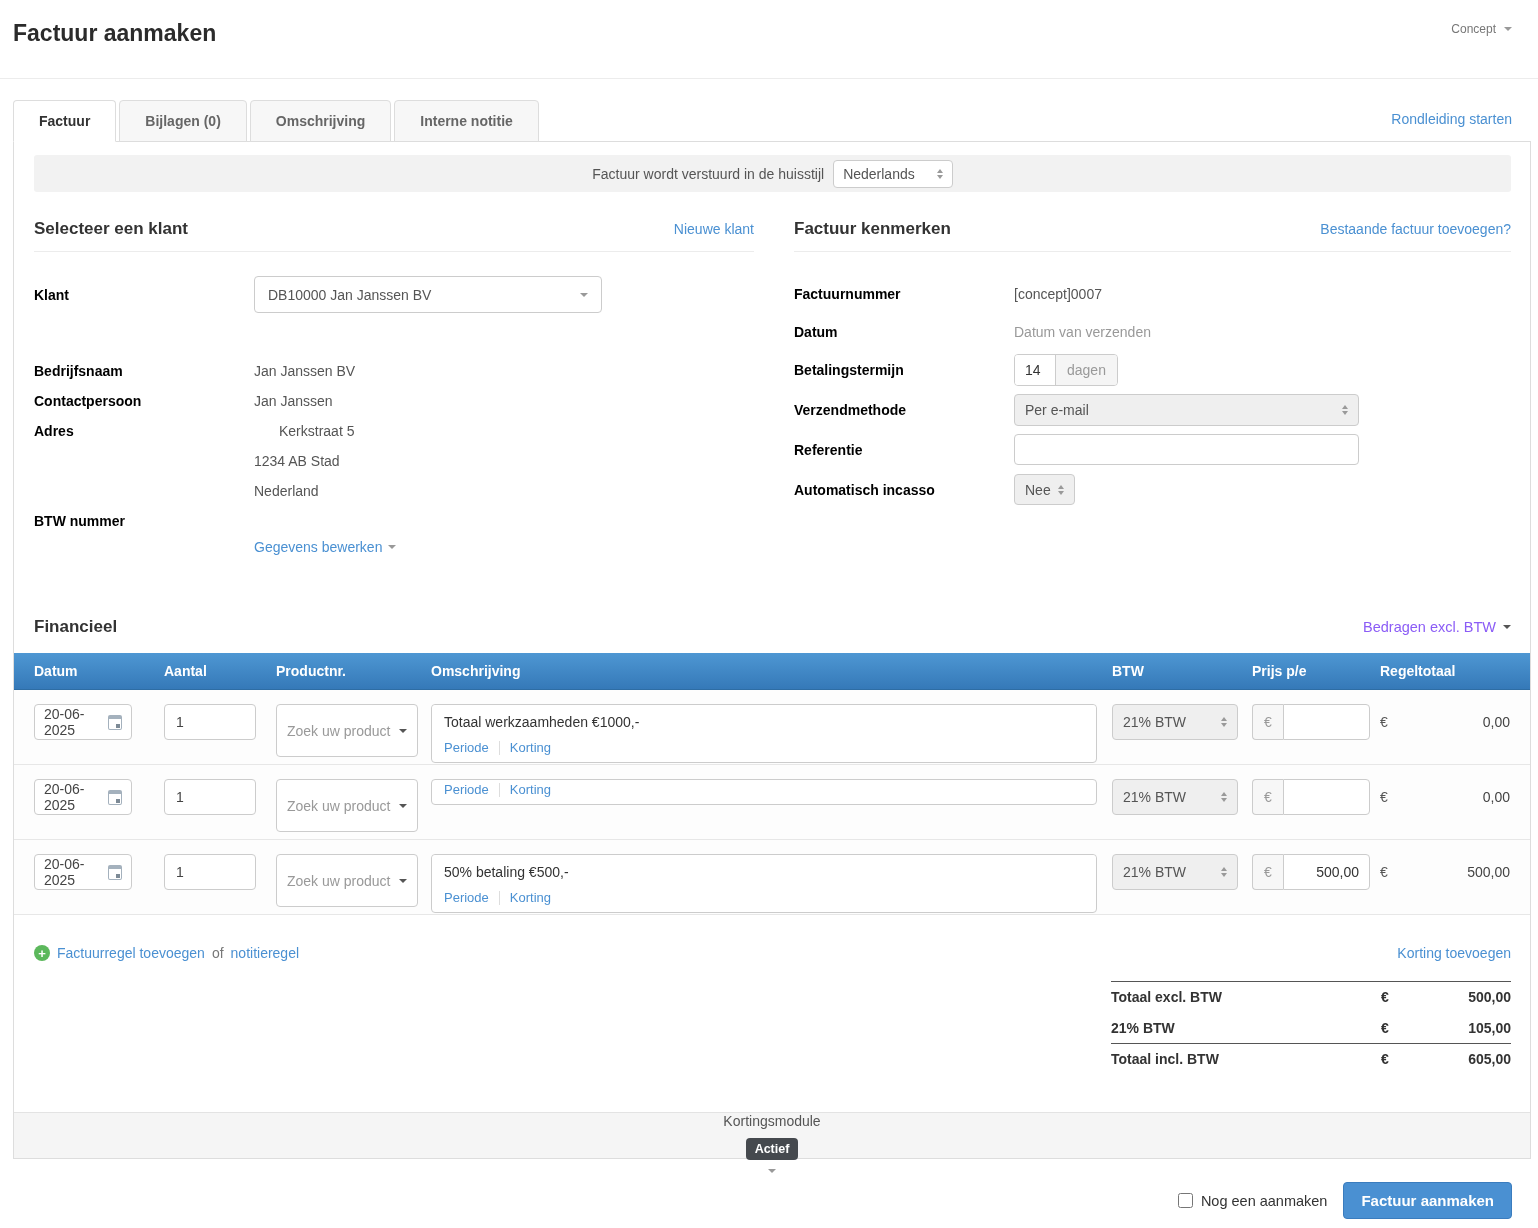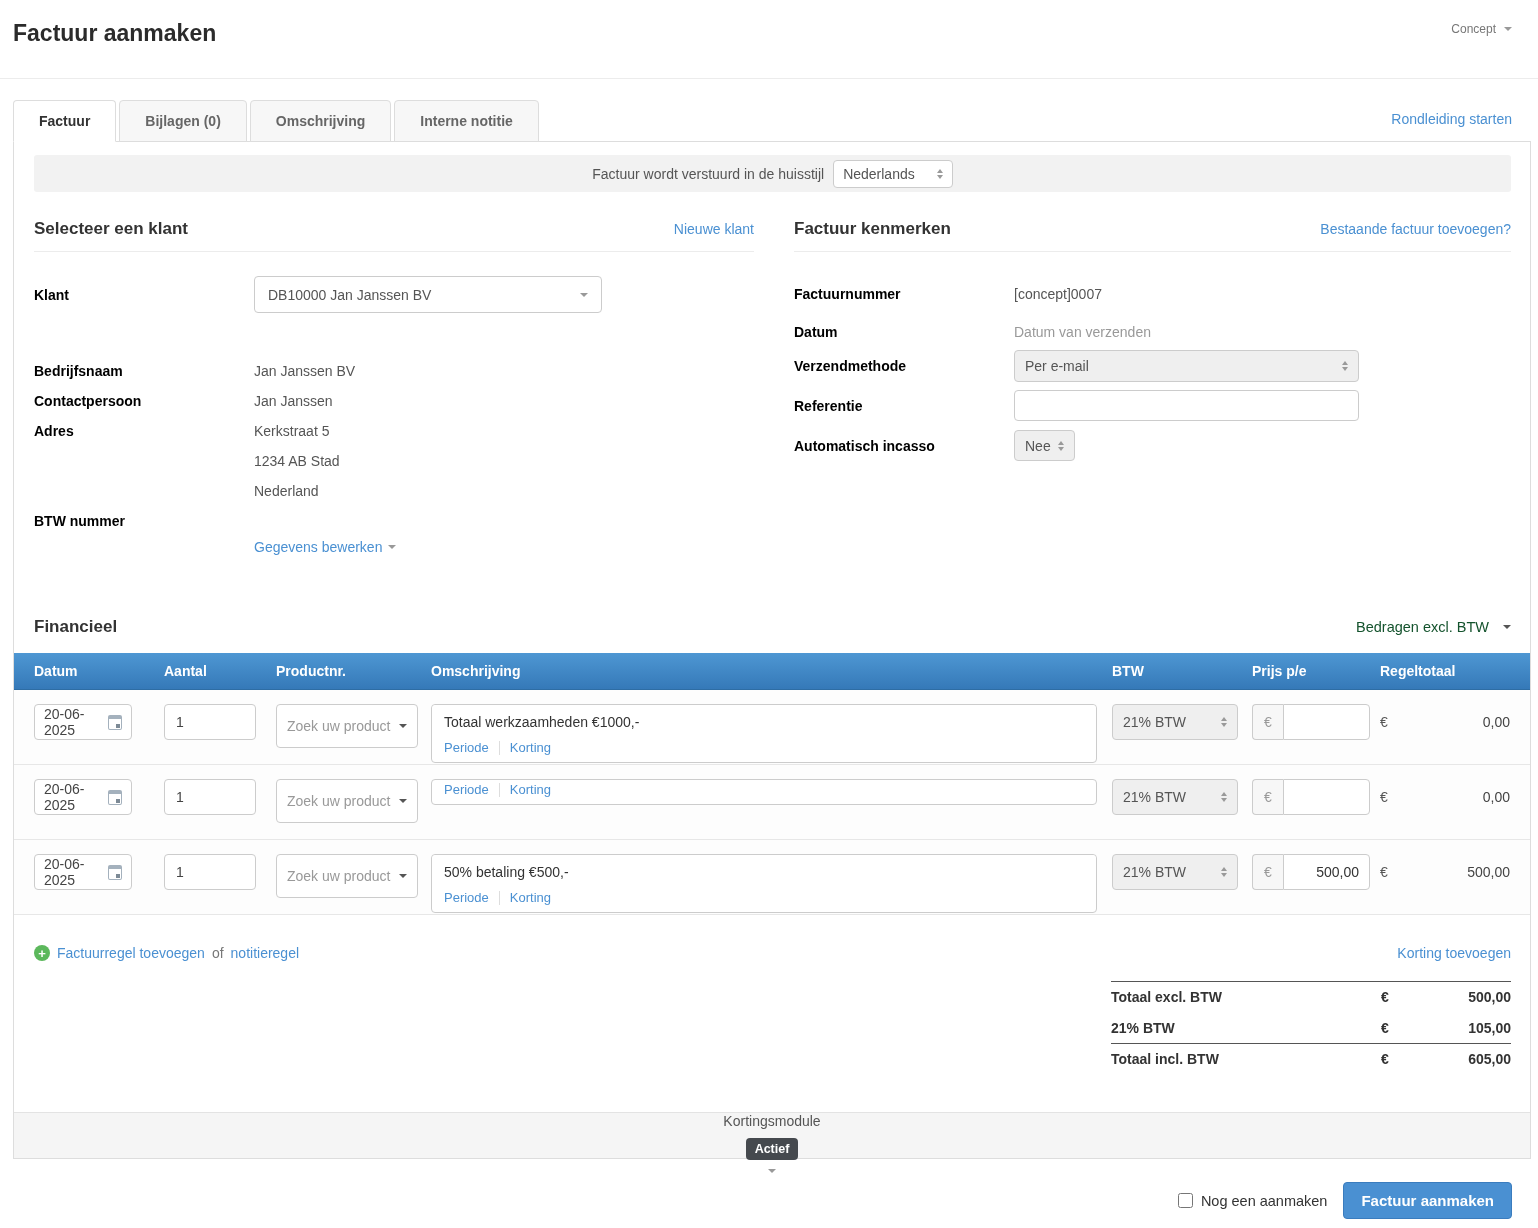--- a/index.html
+++ b/index.html
@@ -63,33 +63,33 @@
 
   .sel-gray { background:#efefef; border:1px solid #ccc; border-radius:4px; color:#555;
               display:flex; align-items:center; justify-content:space-between; padding:0 10px; cursor:pointer; }
   .sel-verzend { width:345px; height:32px; }
   .sel-incasso { height:31px; gap:7px; justify-content:flex-start; }
   .ref-input { width:345px; height:31px; border:1px solid #ccc; border-radius:4px; padding:0 10px; font:inherit; color:#333; }
 
   
   .fin-head { display:flex; justify-content:space-between; align-items:baseline; padding:0 19px 0 20px; margin-top:62px; }
   .fin-head h2 { font-size:17px; font-weight:bold; margin:0; }
-  .amounts-dd { display:flex; align-items:center; gap:14px; color:#14532d; font-size:14.5px; cursor:pointer; }
+  .amounts-dd { display:flex; align-items:center; gap:7px; color:#8b5cf6; font-size:14.5px; cursor:pointer; }
 
   .grid7 { display:grid; grid-template-columns:130px 112px 155px 681px 140px 128px 1fr; }
   .thead { height:37px; align-items:center; color:#fff; font-weight:bold; padding:0 20px; margin-top:16px;
            background:linear-gradient(#4e97d3,#3579b8); border-bottom:1px solid #2e6da4; }
   .trow { padding:14px 20px 0 20px; height:75px; border-bottom:1px solid #e7e7e7; background:#fdfdfd; align-items:start; }
 
   .date-box { width:98px; height:36px; border:1px solid #ccc; border-radius:4px; background:#fff;
               display:flex; align-items:center; justify-content:space-between; padding:0 9px; color:#444; cursor:text; }
   .cal { position:relative; width:15px; height:15px; border:1px solid #a4b1bd; border-top:4px solid #a4b1bd; border-radius:2px; display:inline-block; }
   .cal::after { content:""; position:absolute; right:1px; bottom:1px; width:4px; height:4px; background:#7d8a96; }
   .qty-input { width:92px; height:36px; border:1px solid #ccc; border-radius:4px; padding:0 11px; font:inherit; color:#444; }
-  .prod-btn { width:142px; height:44px; border:1px solid #ccc; border-radius:4px; background:#fff;
+  .prod-btn { width:142px; height:53px; border:1px solid #ccc; border-radius:4px; background:#fff;
               display:flex; align-items:center; justify-content:space-between; padding:0 10px; color:#999; cursor:pointer; }
   .desc-box { width:666px; border:1px solid #ccc; border-radius:4px; background:#fff; }
   .desc-input { width:100%; height:33px; border:none; outline:none; padding:0 12px; font:inherit; color:#333; border-radius:4px 4px 0 0; }
   .desc-links { display:flex; align-items:center; padding:2px 12px 7px 12px; font-size:13px; }
   .vsep { width:1px; height:14px; background:#ddd; margin:0 10px; }
   .btw-select { width:126px; height:36px; }
   .price-group { display:flex; height:36px; width:118px; }
   .price-addon { width:31px; background:#f7f7f7; border:1px solid #ccc; border-right:none; border-radius:4px 0 0 4px;
                  display:flex; align-items:center; justify-content:center; color:#999; }
   .price-input { flex:1; min-width:0; border:1px solid #ccc; border-radius:0 4px 4px 0; text-align:right; padding:0 10px; font:inherit; color:#333; }
@@ -169,21 +169,21 @@
         </div>
 
         <div class="form-row" style="margin-top:48px; margin-bottom:10px;">
           <span class="flabel">Bedrijfsnaam</span>
           <span class="fvalue">Jan Janssen BV</span>
         </div>
         <div class="form-row" style="margin-bottom:10px;">
           <span class="flabel">Contactpersoon</span>
           <span class="fvalue">Jan Janssen</span>
         </div>
-        <div class="form-row top" style="margin-bottom:10px;">
+        <div class="form-row top" style="margin-bottom:10px;gap:25px;">
           <span class="flabel">Adres</span>
           <span class="fvalue">Kerkstraat 5</span>
         </div>
         <div class="form-row" style="margin-bottom:10px;">
           <span class="flabel"></span>
           <span class="fvalue">1234 AB  Stad</span>
         </div>
         <div class="form-row" style="margin-bottom:10px;">
           <span class="flabel"></span>
           <span class="fvalue">Nederland</span>
@@ -208,20 +208,27 @@
         </div>
         <hr class="sec-rule">
 
         <div class="form-row" style="margin-top:32px;">
           <span class="flabel">Factuurnummer</span>
           <span class="fvalue">[concept]0007</span>
         </div>
         <div class="form-row" style="margin-top:18px;">
           <span class="flabel">Datum</span>
           <span class="fvalue muted">Datum van verzenden</span>
+        </div>
+        <div class="form-row" style="margin-top:12px;">
+          <span class="flabel">Betalingstermijn</span>
+          <div class="igroup">
+            <input value="14" style="">
+            <span class="iaddon">dagen</span>
+          </div>
         </div>
         <div class="form-row" style="margin-top:8px;">
           <span class="flabel">Verzendmethode</span>
           <div class="sel-gray sel-verzend">
             <span>Per e-mail</span>
             <span class="spin"></span>
           </div>
         </div>
         <div class="form-row" style="margin-top:8px;">
           <span class="flabel">Referentie</span>

